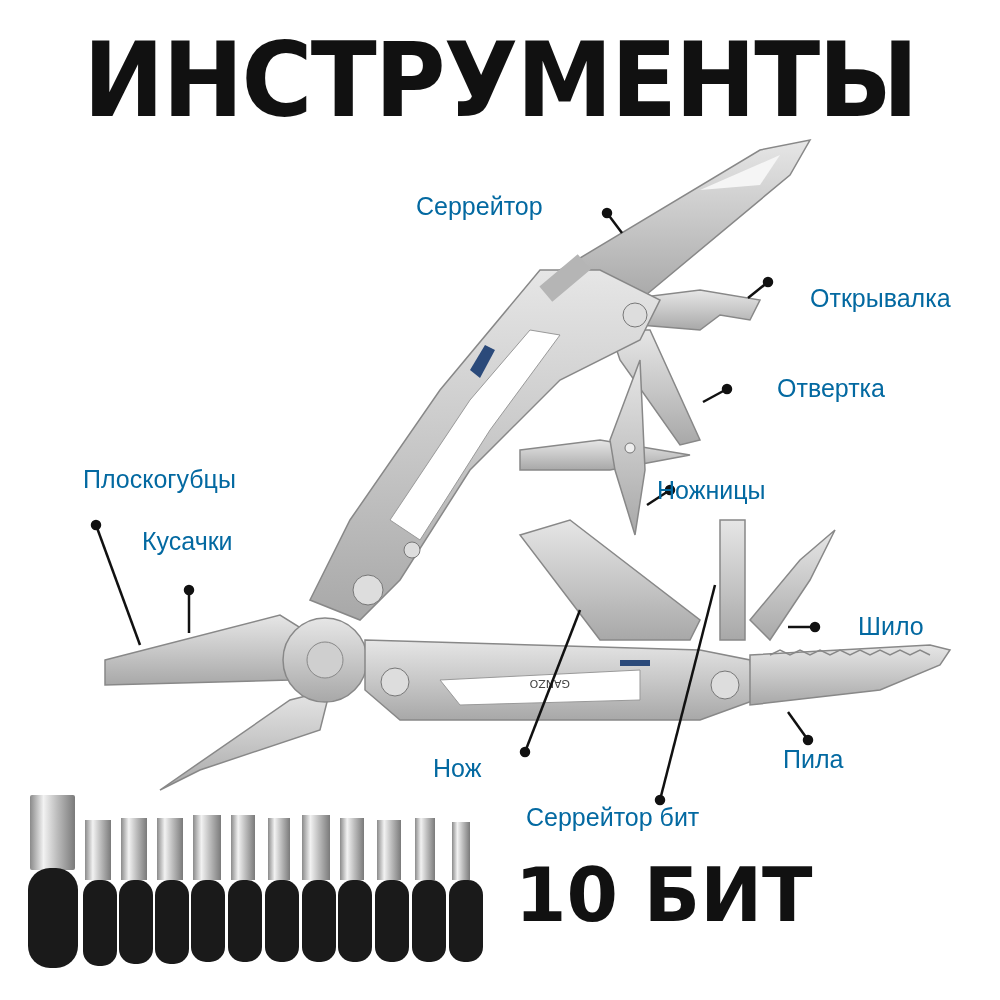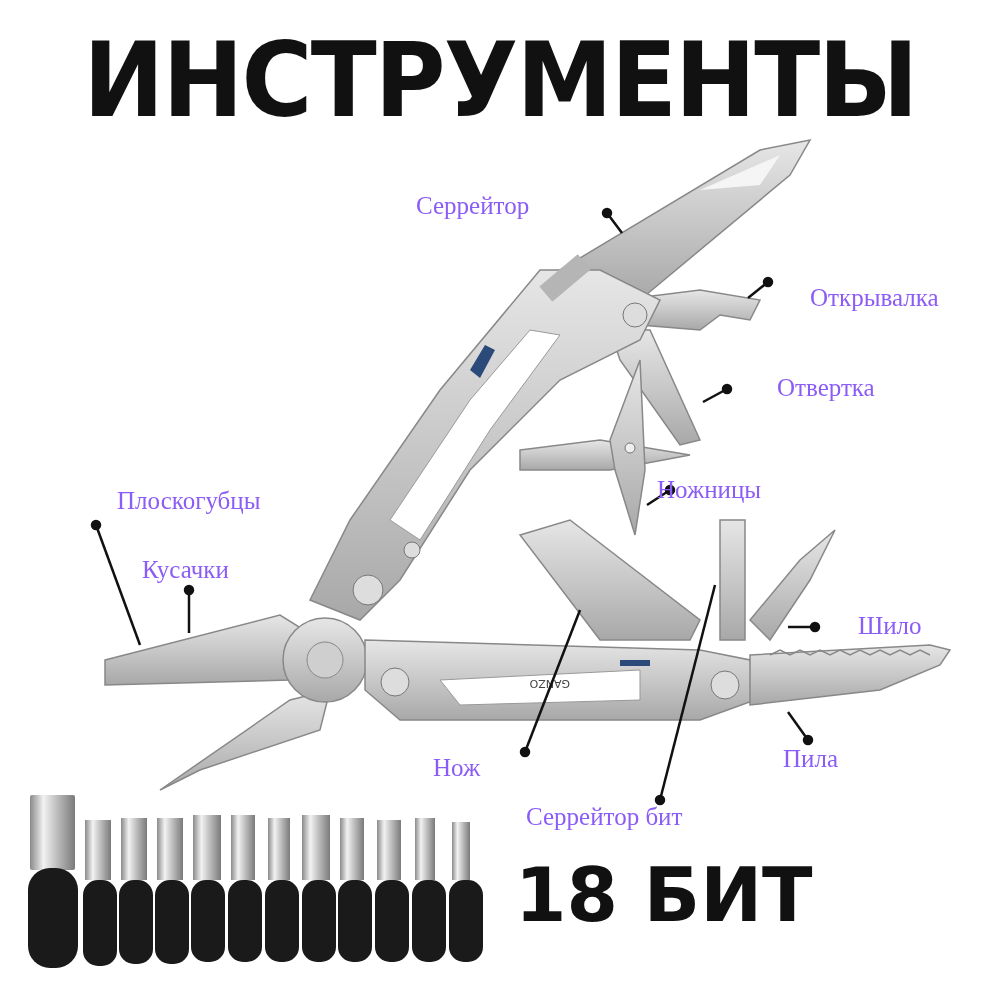--- a/index.html
+++ b/index.html
@@ -1,18 +1,18 @@
 <!DOCTYPE html>
 <html><head>
 <meta charset="utf-8">
 <style>
   html,body{margin:0;padding:0;background:#fff;}
   body{width:1000px;height:1000px;position:relative;overflow:hidden;font-family:"DejaVu Sans","Liberation Sans",sans-serif;color:#111;}
   .title{position:absolute;left:0;top:28px;width:1000px;text-align:center;font-family:"DejaVu Sans",sans-serif;font-weight:bold;font-size:104px;letter-spacing:-2px;line-height:1;transform:scaleX(0.93);transform-origin:center;}
-  .label{position:absolute;font-size:25px;font-weight:normal;color:#8b5cf6;white-space:nowrap;font-family:Liberation Serif, serif;}
+  .label{position:absolute;font-size:25px;font-weight:normal;color:#0369a1;white-space:nowrap;font-family:Liberation Sans, sans-serif;}
   svg.art{position:absolute;left:0;top:0;}
   .bits-count{position:absolute;left:515px;top:852px;font-size:74px;font-weight:bold;letter-spacing:0px;font-family:"DejaVu Sans",sans-serif;}
 </style>
 </head>
 <body>
 
 <div class="title">ИНСТРУМЕНТЫ</div>
 
 <svg class="art" width="1000" height="1000" viewBox="0 0 1000 1000">
   <defs>
@@ -129,20 +129,20 @@
       <rect x="452" y="822" width="18" height="58" fill="url(#chrome)"></rect>
         <rect x="449" y="880" width="34" height="82" rx="15" fill="#1a1a1a"></rect>
     </g>
   </g>
 </svg>
 
 <div class="label" style="left:416px;top:192px;">Серрейтор</div>
 <div class="label" style="left:778px;top:284px;margin-left:32px;">Открывалка</div>
 <div class="label" style="left:777px;top:374px;">Отвертка</div>
 <div class="label" style="left:657px;top:476px;">Ножницы</div>
-<div class="label" style="left:83px;top:487px;margin-left:34px;">Плоскогубцы</div>
-<div class="label" style="left:142px;top:556px;">Кусачки</div>
+<div class="label" style="left:83px;top:465px;">Плоскогубцы</div>
+<div class="label" style="left:142px;top:527px;">Кусачки</div>
 <div class="label" style="left:858px;top:612px;">Шило</div>
 <div class="label" style="left:783px;top:745px;">Пила</div>
 <div class="label" style="left:433px;top:754px;">Нож</div>
 <div class="label" style="left:526px;top:803px;">Серрейтор бит</div>
 
-<div class="bits-count">18 БИТ</div>
+<div class="bits-count">10 БИТ</div>
 
 </body></html>

